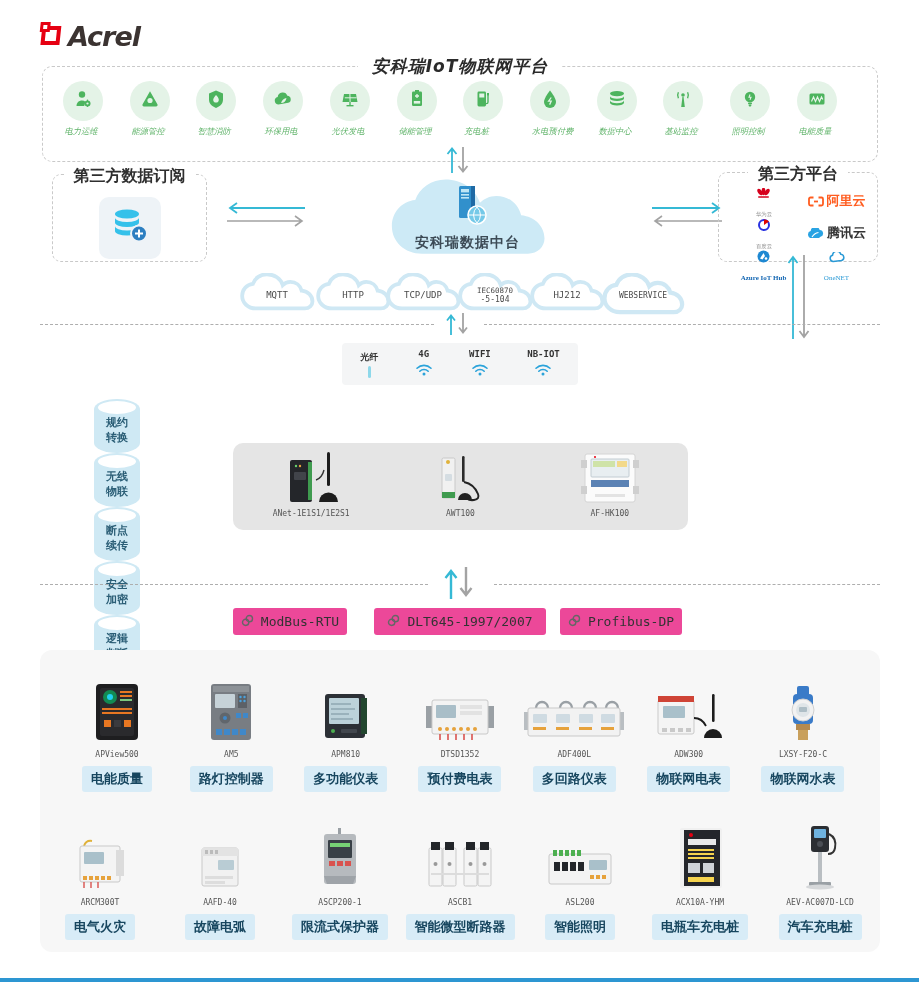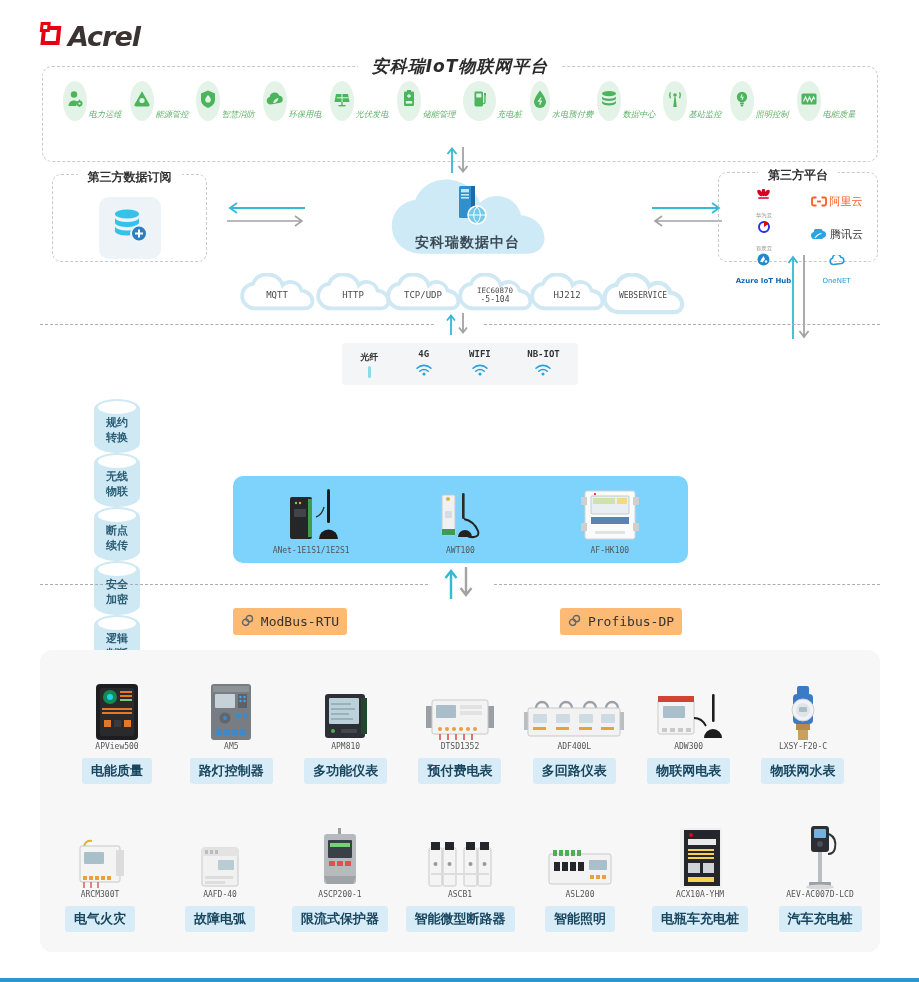--- a/index.html
+++ b/index.html
@@ -11,47 +11,47 @@
   
   .logo { position:absolute; left:38px; top:20px; display:flex; align-items:center; gap:4px; }
   .logo-text { font-size:27px; font-weight:900; font-style:italic; color:#3b3331; letter-spacing:-1px; }
 
   
   .top-box { position:absolute; left:42px; top:66px; width:836px; height:96px;
              border:1px dashed #c9c9c9; border-radius:10px;font-style:italic; }
   .top-title { position:absolute; top:-12px; left:0; right:0; text-align:center; }
   .top-title span { background:#fff; padding:0 14px; font-size:17px; font-weight:bold; color:#2b2b2b; letter-spacing:1px; }
   .apps { position:absolute; left:20px; right:20px; top:14px; display:flex; justify-content:space-between; }
-  .app { width:60px; display:flex; flex-direction:row; align-items:flex-end; }
+  .app { width:60px; display:flex; flex-direction:column; align-items:flex-start; }
   .app-circle { width:40px; height:40px; border-radius:50%; background:#e4f3e7; display:flex; align-items:center; justify-content:center; }
   .app-label { margin-top:4px; font-size:9px; color:#5fb369; white-space:nowrap; transform:scale(.92); }
 
   
   .dash-box { position:absolute; border:1px dashed #c9c9c9; border-radius:9px; }
   .dash-box-title { position:absolute; top:-9px; left:0; right:0; text-align:center; }
-  .dash-box-title span { background:#fff; padding:0 10px; font-size:12px; font-weight:bold; color:#2f2f2f; }
+  .dash-box-title span { background:#fff; padding:0 10px; font-size:16px; font-weight:bold; color:#2f2f2f; }
 
   .db-tile { position:absolute; left:50%; top:22px; transform:translateX(-50%);
              width:62px; height:62px; border-radius:10px; background:#eef3f7;
              display:flex; align-items:center; justify-content:center; }
 
   .cloud-main { position:absolute; left:385px; top:176px; width:165px; height:92px; }
   .cloud-main svg.bg { position:absolute; inset:0; }
   .cloud-server { position:absolute; left:50%; top:8px; transform:translateX(-50%); }
   .cloud-label { position:absolute; left:0; right:0; top:58px; text-align:center;
                  font-size:14px; font-weight:600; color:#3c4a55; letter-spacing:1px; }
 
   .plat-grid { position:absolute; left:8px; right:4px; top:12px; height:72px;
                display:grid; grid-template-columns:1fr 1fr; grid-template-rows:1fr 1fr 1fr; align-items:center; }
   .plat-cell { display:flex; align-items:center; justify-content:center; gap:3px; }
-  .plat-stack { flex-direction:column; gap:8px; }
+  .plat-stack { flex-direction:column; gap:8px;font-family:Liberation Serif, serif; }
   .plat-tiny { font-size:6px; color:#888; transform:scale(.9); line-height:1; }
   .plat-azure { font-size:7px; font-weight:bold; color:#1467b3; line-height:1; }
   .plat-onenet { font-size:7px; color:#2a9ad6; line-height:1; }
-  .plat-inline-txt { font-size:11px; font-weight:normal; }
+  .plat-inline-txt { font-size:13px; font-weight:bold; }
   .txt-ali { color:#ff5c1f; }
   .txt-tencent { color:#333; }
 
   .pclouds { position:absolute; left:0; top:273px; width:919px; height:42px; }
   .pcloud { position:absolute; width:76px; height:40px; }
   .pcloud svg { position:absolute; inset:0; }
   .pcloud-label { position:absolute; inset:0; display:flex; flex-direction:column; align-items:center; justify-content:center;
                   padding-top:6px; font-size:9px; color:#4a4a4a; line-height:1.1; }
   .pcloud-label .l2 { font-size:8px; }
 
@@ -67,39 +67,39 @@
 
   
   .cyls { position:absolute; left:94px; top:399px; width:736px; display:flex; justify-content:space-between;flex-direction:column; }
   .cyl { position:relative; width:46px; height:54px; }
   .cyl-body { position:absolute; inset:0; background:#cfe9f4; border-radius:23px / 10px; }
   .cyl-top { position:absolute; top:2px; left:4px; width:38px; height:13px; background:#fff; border-radius:50%; }
   .cyl-text { position:absolute; top:17px; left:0; right:0; text-align:center;
               font-size:11px; font-weight:bold; color:#2b5e76; line-height:1.35; }
 
   
-  .gw-box { position:absolute; left:233px; top:476px; width:455px; height:87px;
-            background:#7dd3fc; border-radius:10px; display:flex; justify-content:space-around; align-items:flex-end; padding-bottom:8px; }
+  .gw-box { position:absolute; left:233px; top:443px; width:455px; height:87px;
+            background:#e5e5e5; border-radius:10px; display:flex; justify-content:space-around; align-items:center; padding-bottom:8px; }
   .gw-cell { display:flex; flex-direction:column; align-items:center; }
   .gw-img { height:58px; display:flex; align-items:flex-end; }
   .gw-name { margin-top:3px; font-size:8px; color:#555; }
 
   
-  .proto { position:absolute; top:608px; height:27px; background:#fdba74; border-radius:3px;
+  .proto { position:absolute; top:608px; height:27px; background:#ec4899; border-radius:3px;
            display:flex; align-items:center; justify-content:center; gap:7px; font-size:13px; color:#333; }
 
   
   .prod-box { position:absolute; left:40px; top:650px; width:840px; height:302px; background:#f7f7f7; border-radius:12px; }
   .prow { position:absolute; left:0; right:0; display:flex; justify-content:space-between; }
   .prow1 { top:28px; left:22px; right:22px; }
   .prow2 { top:176px; left:10px; right:10px; }
   .pcell { display:flex; flex-direction:column; align-items:center; width:110px; }
   .prow2 .pcell { width:100px; }
   .dev-img { height:64px; display:flex; align-items:flex-end; justify-content:center; }
-  .dev-name { font-size:8px; color:#555; }
+  .dev-name { margin-top:8px; font-size:8px; color:#555; }
   .pill { margin-top:7px; background:#d8ecf7; color:#17465f; font-size:13px; font-weight:bold;
           padding:4px 9px; border-radius:3px; white-space:nowrap; }
 
   .footer-bar { position:absolute; left:0; top:978px; width:919px; height:4px; background:#2d96d2; }
 
   .abs { position:absolute; }
 </style>
 </head>
 <body>
 
@@ -609,20 +609,27 @@
       <path d="M30 1 V28 M24.5 22 30 29 35.5 22" stroke="#a3a3a3" stroke-width="2.4"></path>
     </svg>
   </span>
 
   <div class="proto mono" style="left:233px; width:114px;">
     <span><svg width="13" height="13" viewBox="0 0 14 14" fill="none">
           <circle cx="5" cy="9" r="3.4" stroke="#666" stroke-width="1.5"></circle>
           <circle cx="9" cy="5" r="3.4" stroke="#666" stroke-width="1.5"></circle>
         </svg></span>
     <span>ModBus-RTU</span>
+  </div>
+  <div class="proto mono" style="left:374px; width:172px;">
+    <span><svg width="13" height="13" viewBox="0 0 14 14" fill="none">
+          <circle cx="5" cy="9" r="3.4" stroke="#666" stroke-width="1.5"></circle>
+          <circle cx="9" cy="5" r="3.4" stroke="#666" stroke-width="1.5"></circle>
+        </svg></span>
+    <span>DLT645-1997/2007</span>
   </div>
   <div class="proto mono" style="left:560px; width:122px;">
     <span><svg width="13" height="13" viewBox="0 0 14 14" fill="none">
           <circle cx="5" cy="9" r="3.4" stroke="#666" stroke-width="1.5"></circle>
           <circle cx="9" cy="5" r="3.4" stroke="#666" stroke-width="1.5"></circle>
         </svg></span>
     <span>Profibus-DP</span>
   </div>
 
   <div class="prod-box">

